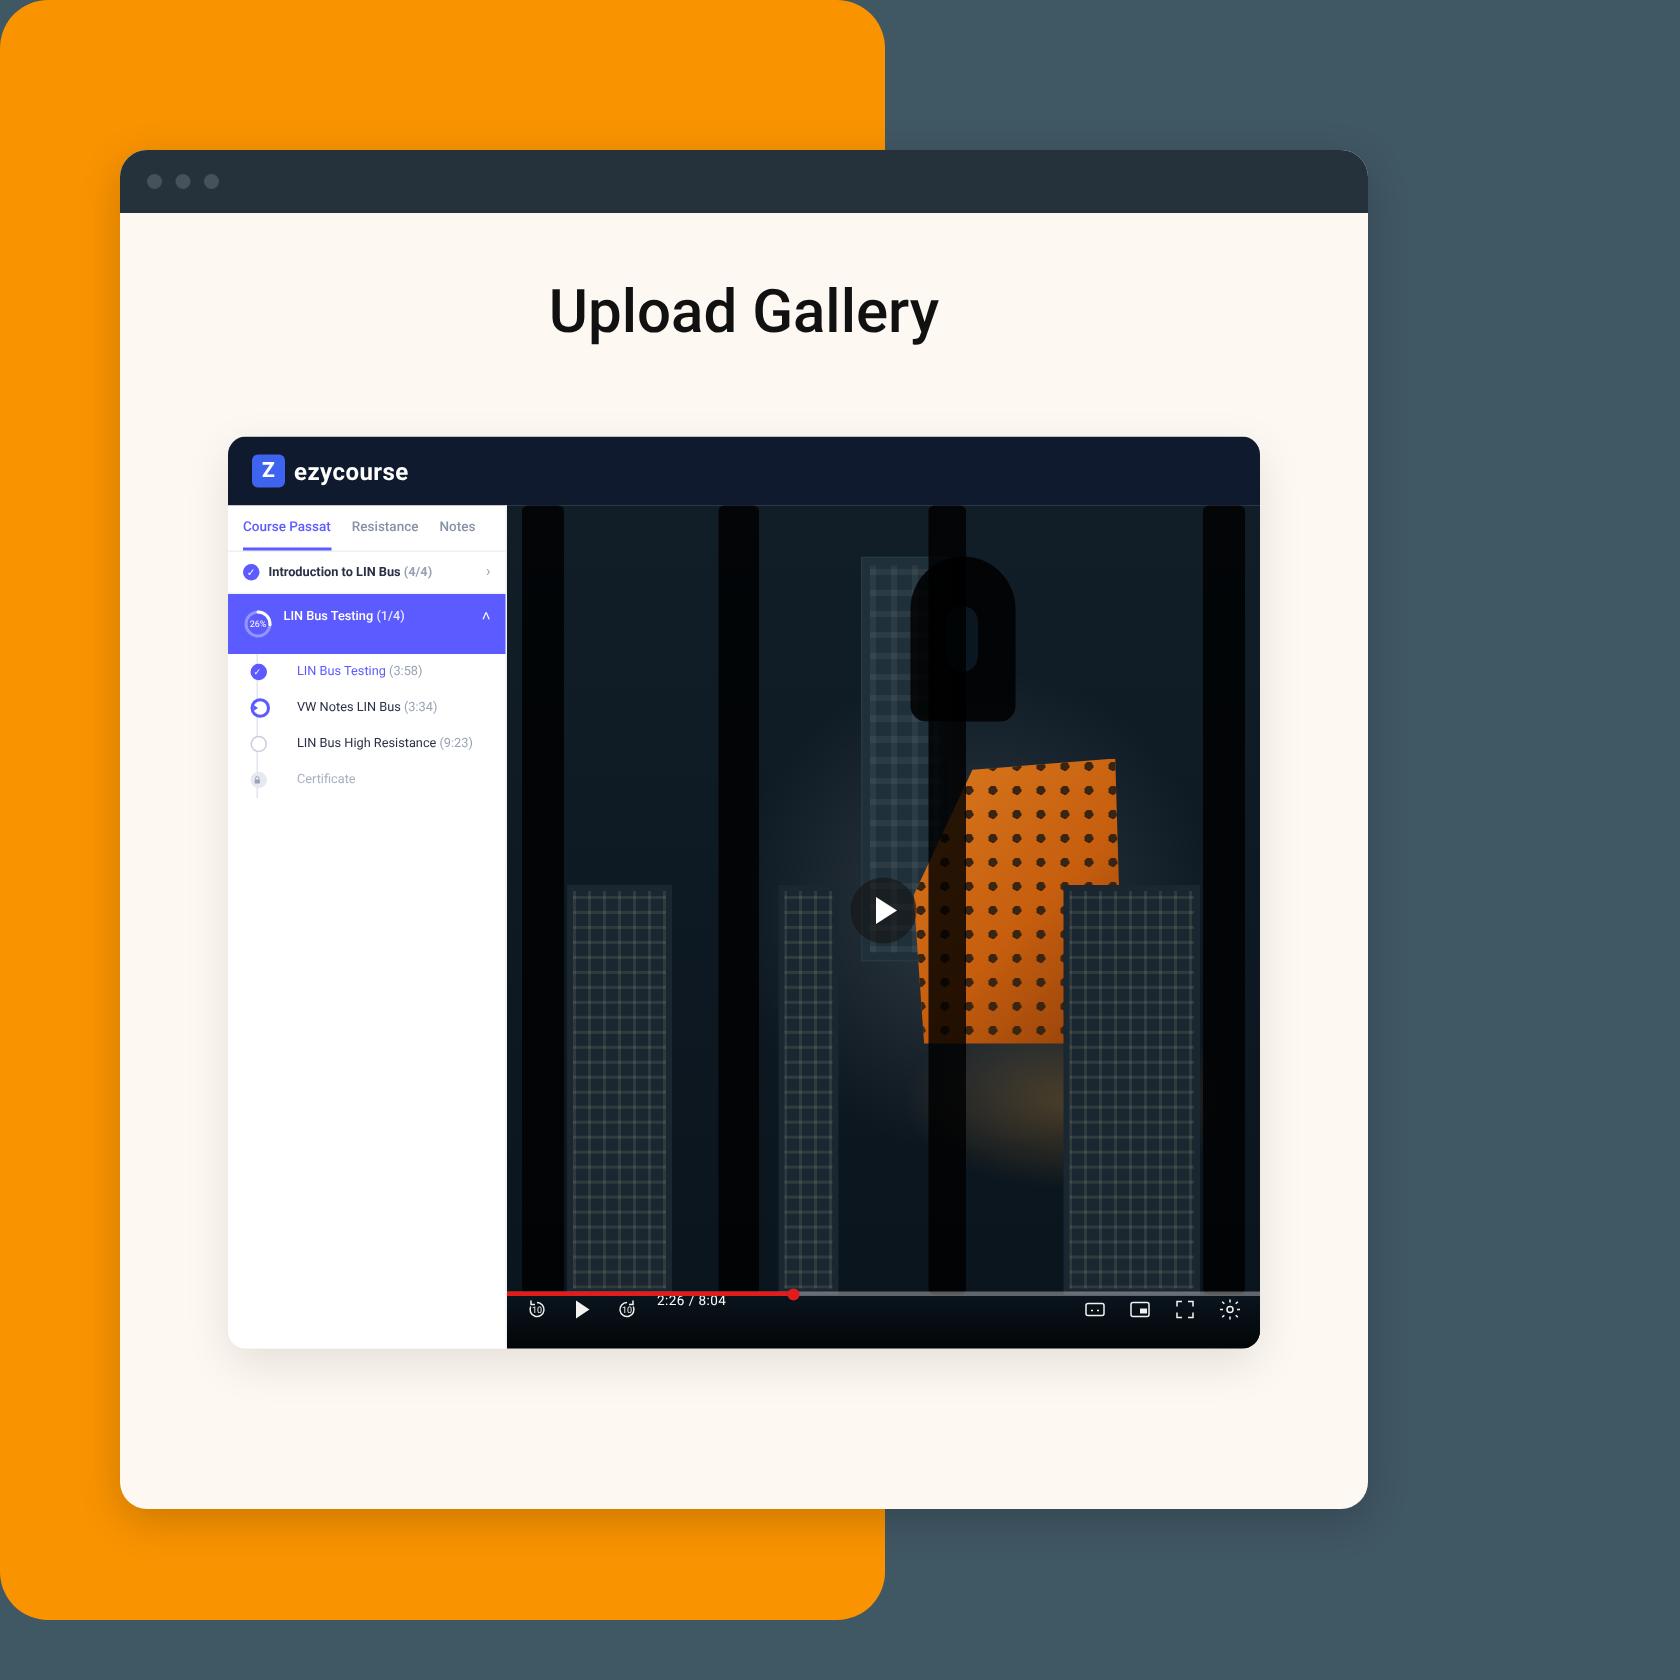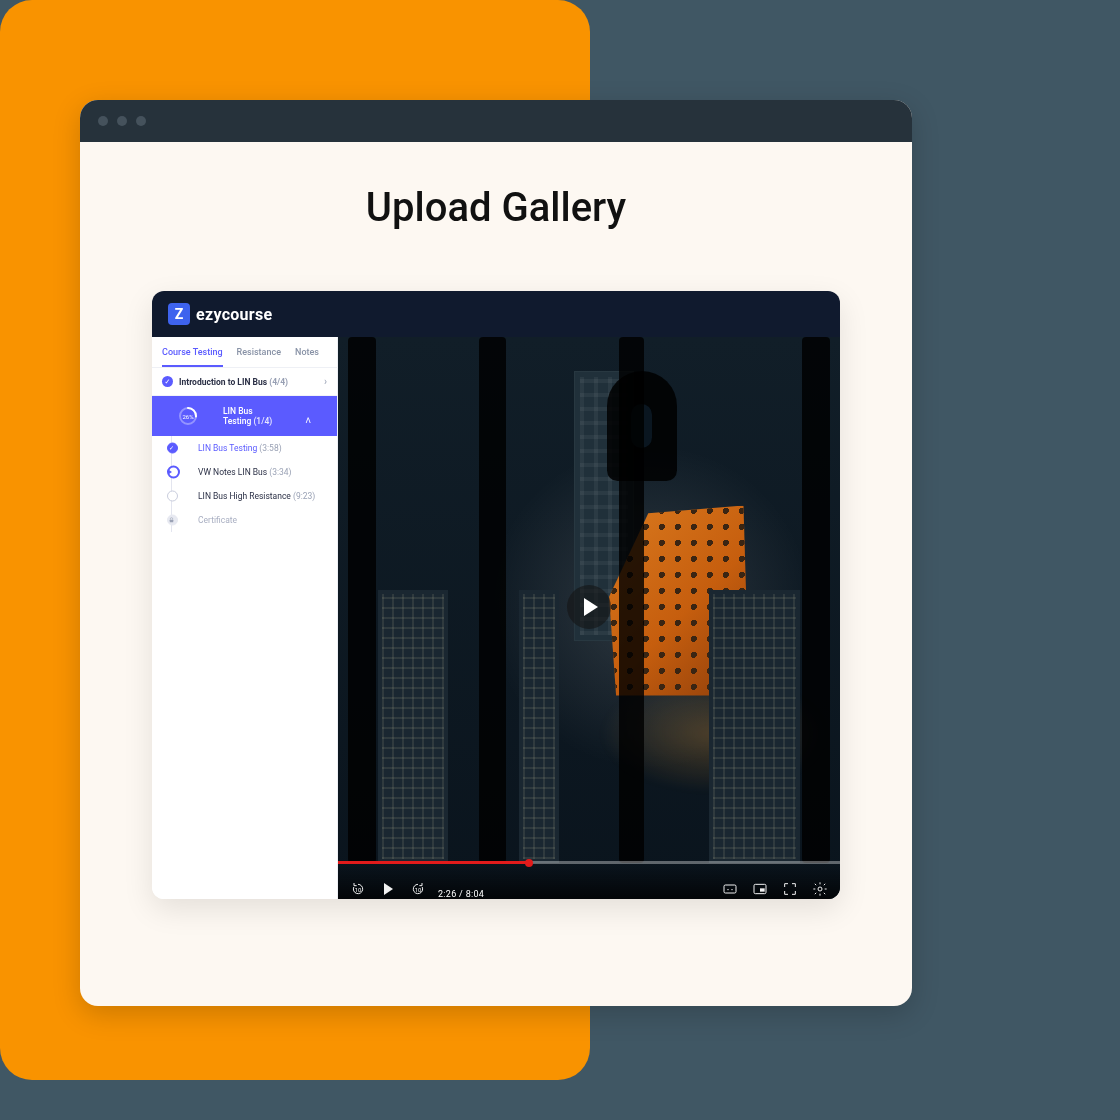--- a/index.html
+++ b/index.html
@@ -105,23 +105,23 @@
     background: #5B5BFF;
     display:flex;align-items:center;justify-content:center;
     color:#fff; font-size:7px;
   }
   .section-title { color: #2a2f45; font-size: 8.5px; font-weight: 700; flex: 1; }
   .muted { color: #98a0b4; }
   .chev { color: #9aa2b5; font-size: 10px; }
   .section-expanded {
     background: #5B5BFF;
     color: #fff;
-    display:flex; align-items:flex-end;
-    padding: 10px 26px;
-    gap: 25px;
+    display:flex; align-items:flex-start;
+    padding: 10px 10px;
+    gap: 7px;
   }
   .progress-ring {
     width: 20px; height: 20px; position: relative;
   }
   .progress-ring svg { transform: rotate(-90deg); }
   .progress-ring .pct {
     position:absolute; inset:0; display:flex;align-items:center;justify-content:center;
     font-size:6px; color:#fff;
   }
   .section-expanded .etitle { font-size:8.5px; font-weight:500; flex:1; }
@@ -231,21 +231,21 @@
   .play-overlay::after {
     content:""; width:0;height:0;
     border-left:14px solid #fff;
     border-top:9px solid transparent;
     border-bottom:9px solid transparent;
     margin-left:3px;
   }
   .controls {
     position:absolute; left:0; right:0; bottom:0; height:36px;
     background:linear-gradient(0deg, rgba(0,0,0,0.75), rgba(0,0,0,0.0));
-    display:flex; align-items:flex-end;
+    display:flex; align-items:flex-start;
     padding:0 10px;
     gap:10px;
     color:#fff;
     font-size:9px;
   }
   .seek {
     position:absolute; left:0; right:0; top:-2px; height:3px;
     background:rgba(255,255,255,0.35);
   }
   .seek .played { height:100%; background:#E21B1B; width:38%; }
@@ -280,21 +280,21 @@
 
   <div class="app-card">
     <div class="app-header">
       <div class="logo-mark">Z</div>
       <div class="brand-text">ezycourse</div>
     </div>
 
     <div class="app-body">
       <aside class="sidebar">
         <div class="tabs">
-          <div class="tab active">Course Testing</div>
+          <div class="tab active">Course Passat</div>
           <div class="tab">Resistance</div>
           <div class="tab">Notes</div>
         </div>
 
         <div class="section">
           <span class="check-icon">✓</span>
           <span class="section-title">
             <span>Introduction to LIN Bus</span>
             <span class="muted">(4/4)</span>
           </span>

